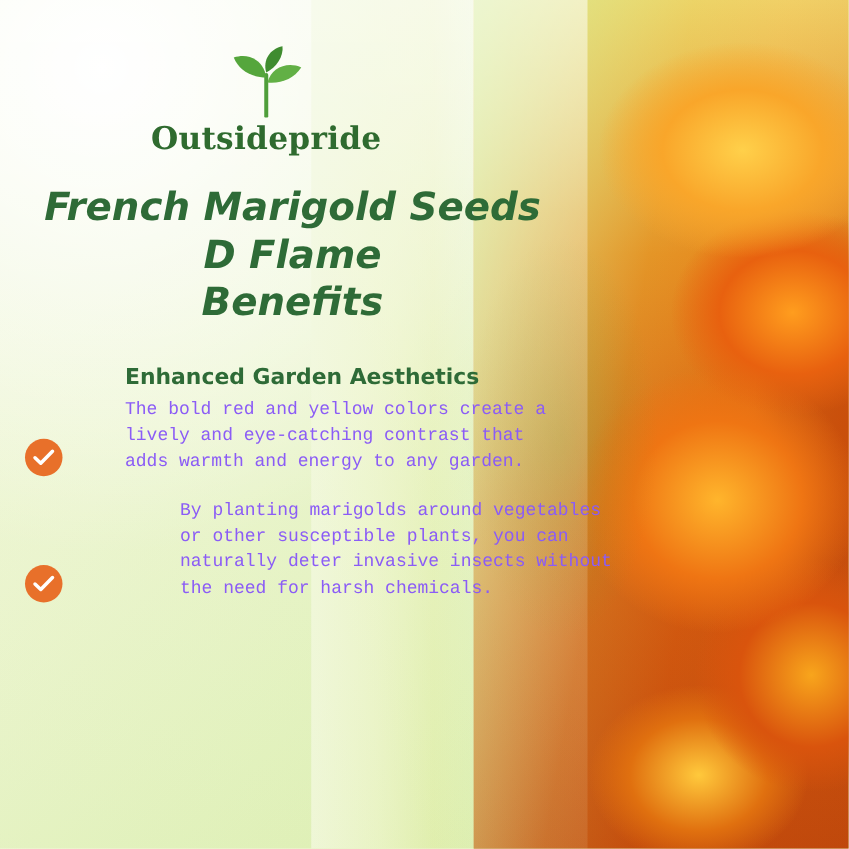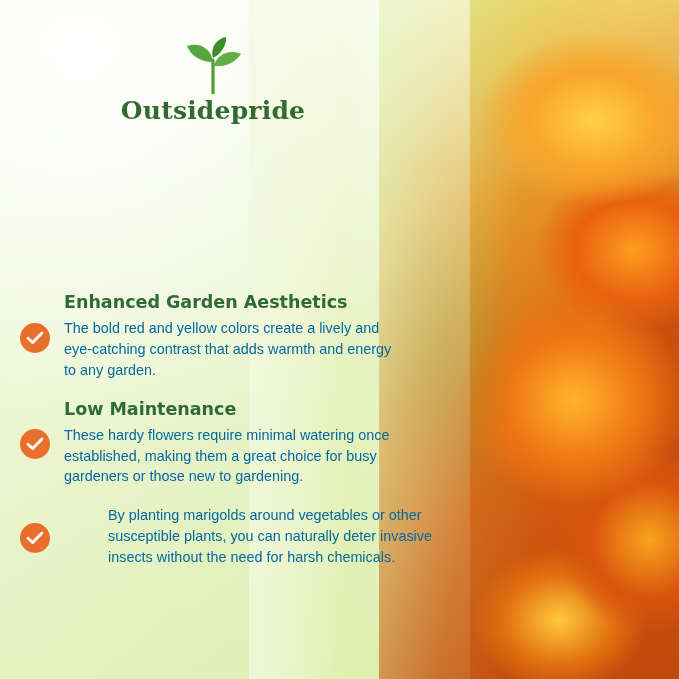--- a/index.html
+++ b/index.html
@@ -115,22 +115,23 @@
 
   
   .benefits {
     position: absolute;
     left: 20px;
     top: 292px;
     width: 470px;
   }
   .benefit {
     display: flex;
-    align-items: center;
+    align-items: flex-end;
     margin-bottom: 18px;
+    gap: 36px;
   }
   .check {
     flex: 0 0 auto;
     width: 30px;
     height: 30px;
     border-radius: 50%;
     background: #e8702a;
     margin-right: 14px;
     margin-top: 3px;
     display: flex;
@@ -141,22 +142,22 @@
   .btext { flex: 1 1 auto; }
   .bhead {
     color: #2e6b37;
     font-family: "DejaVu Sans", sans-serif;
     font-weight: 700;
     font-size: 17.5px;
     line-height: 1.2;
     margin-bottom: 5px;
   }
   .bbody {
-    color: #0369a1;
-    font-family: Liberation Sans, sans-serif;
+    color: #8b5cf6;
+    font-family: Liberation Mono, monospace;
     font-size: 14.4px;
     line-height: 1.45;
     max-width: 340px;
   }
   .b3 .bbody { max-width: 350px; margin-left: 44px; }
 </style>
 </head>
 <body>
 
 <div class="canvas">
@@ -173,46 +174,40 @@
         <svg width="76" height="58" viewBox="0 0 76 58" aria-hidden="true">
           <path d="M38 57 C38 42 38 32 38 24" stroke="#4f9e3a" stroke-width="3.2" fill="none" stroke-linecap="round"></path>
           <path d="M38 26 C26 26 16 20 12 10 C24 6 36 12 38 26 Z" fill="#55a63c"></path>
           <path d="M38 22 C46 18 52 9 51 1 C41 3 35 12 38 22 Z" fill="#3f8c2f"></path>
           <path d="M39 30 C50 31 60 27 66 18 C55 13 42 18 39 30 Z" fill="#62b045"></path>
         </svg>
       </div>
       <div class="logo-text">Outsidepride</div>
     </div>
 
+    <div class="title">
+      <span class="line1">French Marigold Seeds</span>
+      <span class="line2">D Flame</span>
+      <span class="line3">Benefits</span>
+    </div>
 
     <div class="benefits">
 
       <div class="benefit b1">
         <div class="check">
           <svg width="18" height="14" viewBox="0 0 18 14" aria-hidden="true">
             <path d="M2 7.2 L6.6 11.6 L16 2" stroke="#ffffff" stroke-width="2.8" fill="none" stroke-linecap="round" stroke-linejoin="round"></path>
           </svg>
         </div>
         <div class="btext">
           <div class="bhead">Enhanced Garden Aesthetics</div>
           <div class="bbody">The bold red and yellow colors create a lively and eye-catching contrast that adds warmth and energy to any garden.</div>
         </div>
       </div>
 
-      <div class="benefit b2">
-        <div class="check">
-          <svg width="18" height="14" viewBox="0 0 18 14" aria-hidden="true">
-            <path d="M2 7.2 L6.6 11.6 L16 2" stroke="#ffffff" stroke-width="2.8" fill="none" stroke-linecap="round" stroke-linejoin="round"></path>
-          </svg>
-        </div>
-        <div class="btext">
-          <div class="bhead">Low Maintenance</div>
-          <div class="bbody">These hardy flowers require minimal watering once established, making them a great choice for busy gardeners or those new to gardening.</div>
-        </div>
-      </div>
 
       <div class="benefit b3">
         <div class="check">
           <svg width="18" height="14" viewBox="0 0 18 14" aria-hidden="true">
             <path d="M2 7.2 L6.6 11.6 L16 2" stroke="#ffffff" stroke-width="2.8" fill="none" stroke-linecap="round" stroke-linejoin="round"></path>
           </svg>
         </div>
         <div class="btext">
           <div class="bbody">By planting marigolds around vegetables or other susceptible plants, you can naturally deter invasive insects without the need for harsh chemicals.</div>
         </div>

